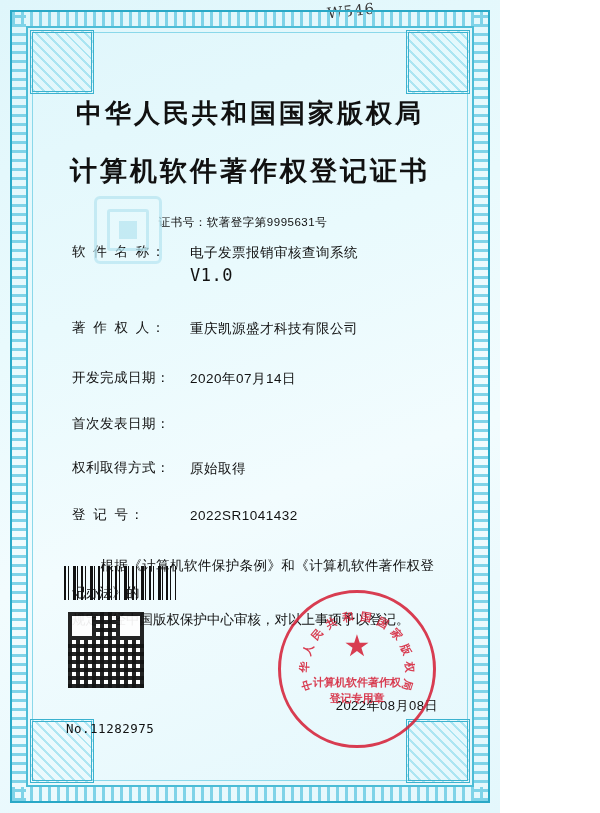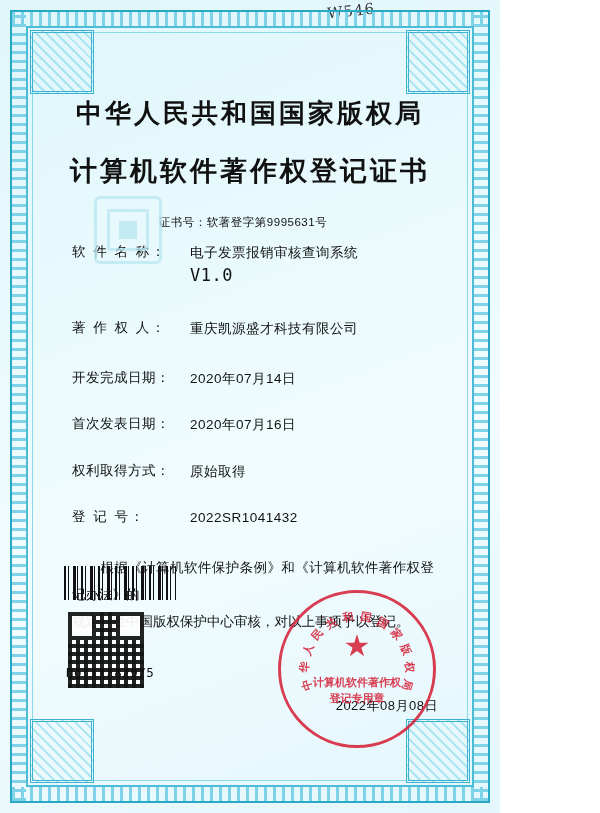--- a/index.html
+++ b/index.html
@@ -176,21 +176,21 @@
     position: absolute;
     width: 20px; height: 20px;
     border: 4px solid #111;
     background: #fff;
   }
   .qr:before { left: 0; top: 0; box-shadow: 0 0 0 2px #fff inset; }
   .qr:after { right: 0; top: 0; box-shadow: 0 0 0 2px #fff inset; }
 
   .serial {
     position: absolute;
-    left: 66px; top: 665px;
+    left: 66px; top: 721px;
     font-size: 12.5px;
     color: #111;
     font-family: "DejaVu Sans Mono", monospace;
     letter-spacing: 0.5px;
   }
   .issue-date {
     position: absolute;
     right: 62px; top: 697px;
     font-size: 13px;
     color: #111;
@@ -284,21 +284,20 @@
       <div class="field-row gap-big">
         <div class="field-label">著 作 权 人：</div>
         <div class="field-value">重庆凯源盛才科技有限公司</div>
       </div>
       <div class="field-row gap-mid">
         <div class="field-label tight">开发完成日期：</div>
         <div class="field-value">2020年07月14日</div>
       </div>
       <div class="field-row gap-mid">
         <div class="field-label tight">首次发表日期：</div>
-        <div class="field-value">2020年07月16日</div>
       </div>
       <div class="field-row gap-mid">
         <div class="field-label tight">权利取得方式：</div>
         <div class="field-value">原始取得</div>
       </div>
       <div class="field-row">
         <div class="field-label">登 记 号：</div>
         <div class="field-value">2022SR1041432</div>
       </div>
     </div>

